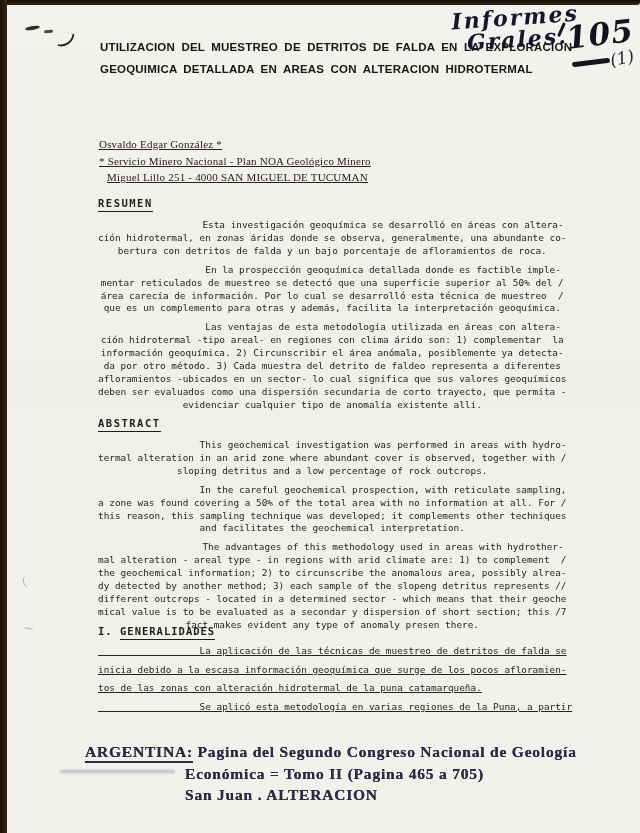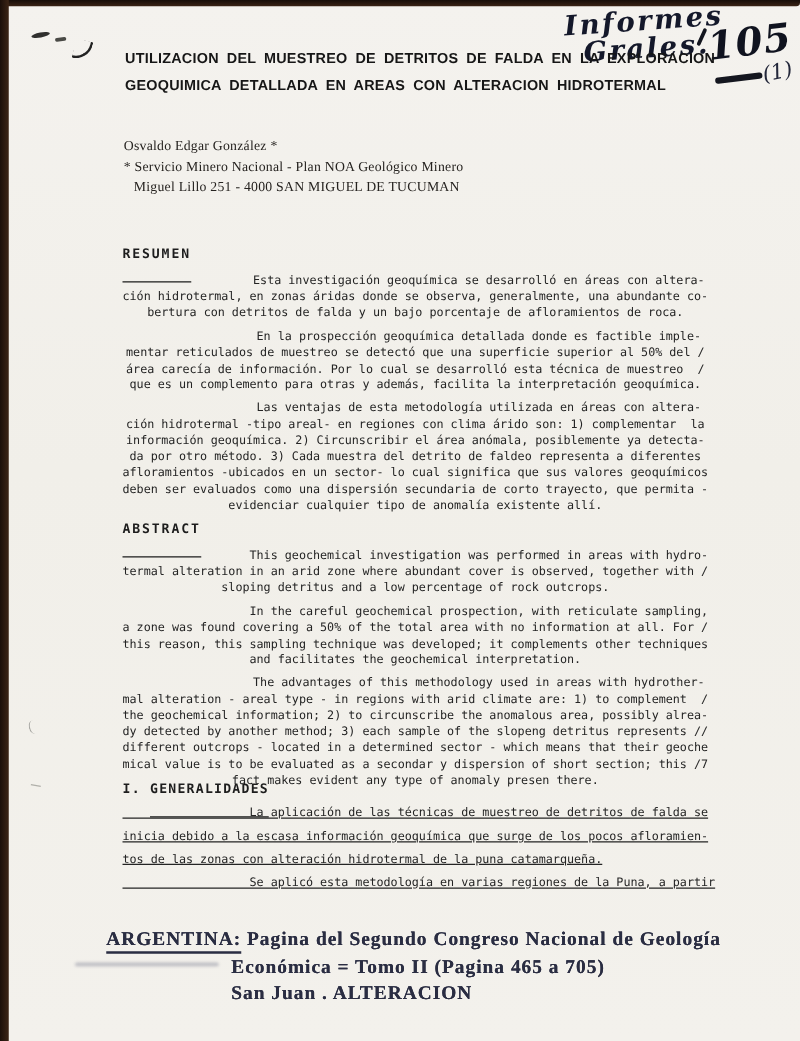--- a/index.html
+++ b/index.html
@@ -26,27 +26,27 @@
   .hand-line2{font:italic 700 22px "DejaVu Serif",serif;letter-spacing:2px;margin-left:14px;margin-top:-4px;}
   .file-number{position:absolute;left:566px;top:16px;color:#10131f;
     font:italic 700 31px "DejaVu Serif",serif;letter-spacing:1px;transform:rotate(-7deg);}
   .number-tick{position:absolute;left:560px;top:22px;width:2.5px;height:15px;background:#14161f;transform:rotate(24deg);border-radius:2px;}
   .number-underline{position:absolute;left:572px;top:60px;width:38px;height:4.5px;background:#14161f;border-radius:3px;transform:rotate(-7deg);}
   .page-note{position:absolute;left:610px;top:48px;color:#23273a;font:italic 400 17px "DejaVu Serif",serif;transform:rotate(-12deg);}
   
   .title{position:absolute;left:100px;top:36px;color:#161616;
     font:700 11.5px "Liberation Sans",sans-serif;letter-spacing:.2px;word-spacing:3px;line-height:22px;}
   
-  .author{position:absolute;left:99px;top:109px;color:#262320;
-    font:400 11px "Liberation Serif",serif;line-height:16.5px;letter-spacing:.2px;}
+  .author{position:absolute;left:99px;top:136px;color:#262320;
+    font:400 11px "Liberation Serif",serif;line-height:16.5px;letter-spacing:.2px;text-decoration:underline;}
   .author .addr{padding-left:8px;}
   
   .sec-heading{position:absolute;left:98px;color:#1d1d1d;
     font:700 10.5px "DejaVu Sans Mono",monospace;letter-spacing:1.5px;}
-  .sec-heading .u{border-bottom:1.3px solid #1d1d1d;padding-bottom:16px;display:inline-block;}
+  .sec-heading .u{border-bottom:1.3px solid #1d1d1d;padding-bottom:2px;display:inline-block;}
   #resumen-heading{top:197px;}
   #abstract-heading{top:417px;text-align:center;}
   #generalidades-heading{top:625px;letter-spacing:1px;}
   
   .bodytext{position:absolute;left:98px;color:#242424;white-space:pre;
     font:400 9.4px/12.9px "DejaVu Sans Mono",monospace;}
   #resumen-body{top:219px;}
   #abstract-body{top:439px;}
   #generalidades-body{top:642px;line-height:18.5px;text-decoration:underline;}
   .bodytext .para{margin-bottom:6px;text-align:center;}

